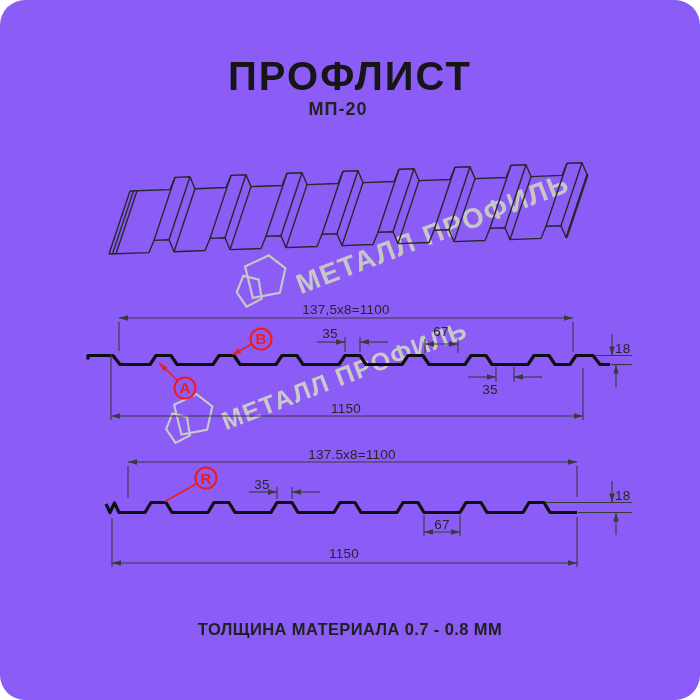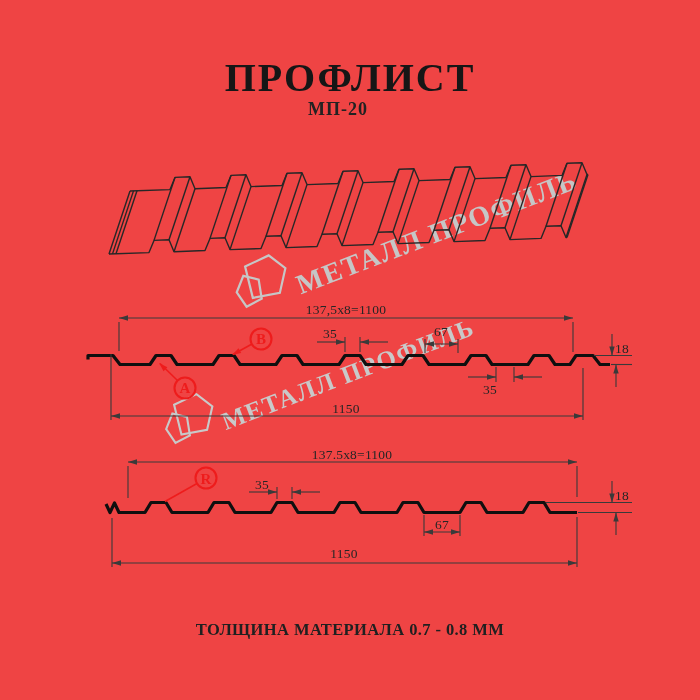--- a/index.html
+++ b/index.html
@@ -1,17 +1,17 @@
 <!DOCTYPE html>
 <html><head>
 <meta charset="utf-8">
 <style>
   html,body{margin:0;padding:0;}
-  .page{position:relative;width:700px;height:700px;background:#ef4444;overflow:hidden;
-        font-family:Liberation Serif, serif;}
+  .page{position:relative;width:700px;height:700px;background:#8b5cf6;overflow:hidden;
+        font-family:Liberation Sans, sans-serif;border-radius:25px;}
   .title{position:absolute;top:54px;left:0;width:700px;text-align:center;
          font-size:40px;font-weight:800;letter-spacing:2px;color:#161616;}
   .subtitle{position:absolute;top:99px;left:0;width:676px;text-align:center;
          font-size:18px;font-weight:600;letter-spacing:1px;color:#222;}
   .footer{position:absolute;top:620px;left:0;width:700px;text-align:center;
          font-size:16.5px;font-weight:600;letter-spacing:.4px;color:#202020;}
   svg{position:absolute;top:0;left:0;}
   .dim{font-size:13.5px;fill:#262626;letter-spacing:.2px;}
   .lbl{font-size:15px;font-weight:700;text-anchor:middle;}
   .wmtxt{font-weight:700;letter-spacing:1.5px;}

